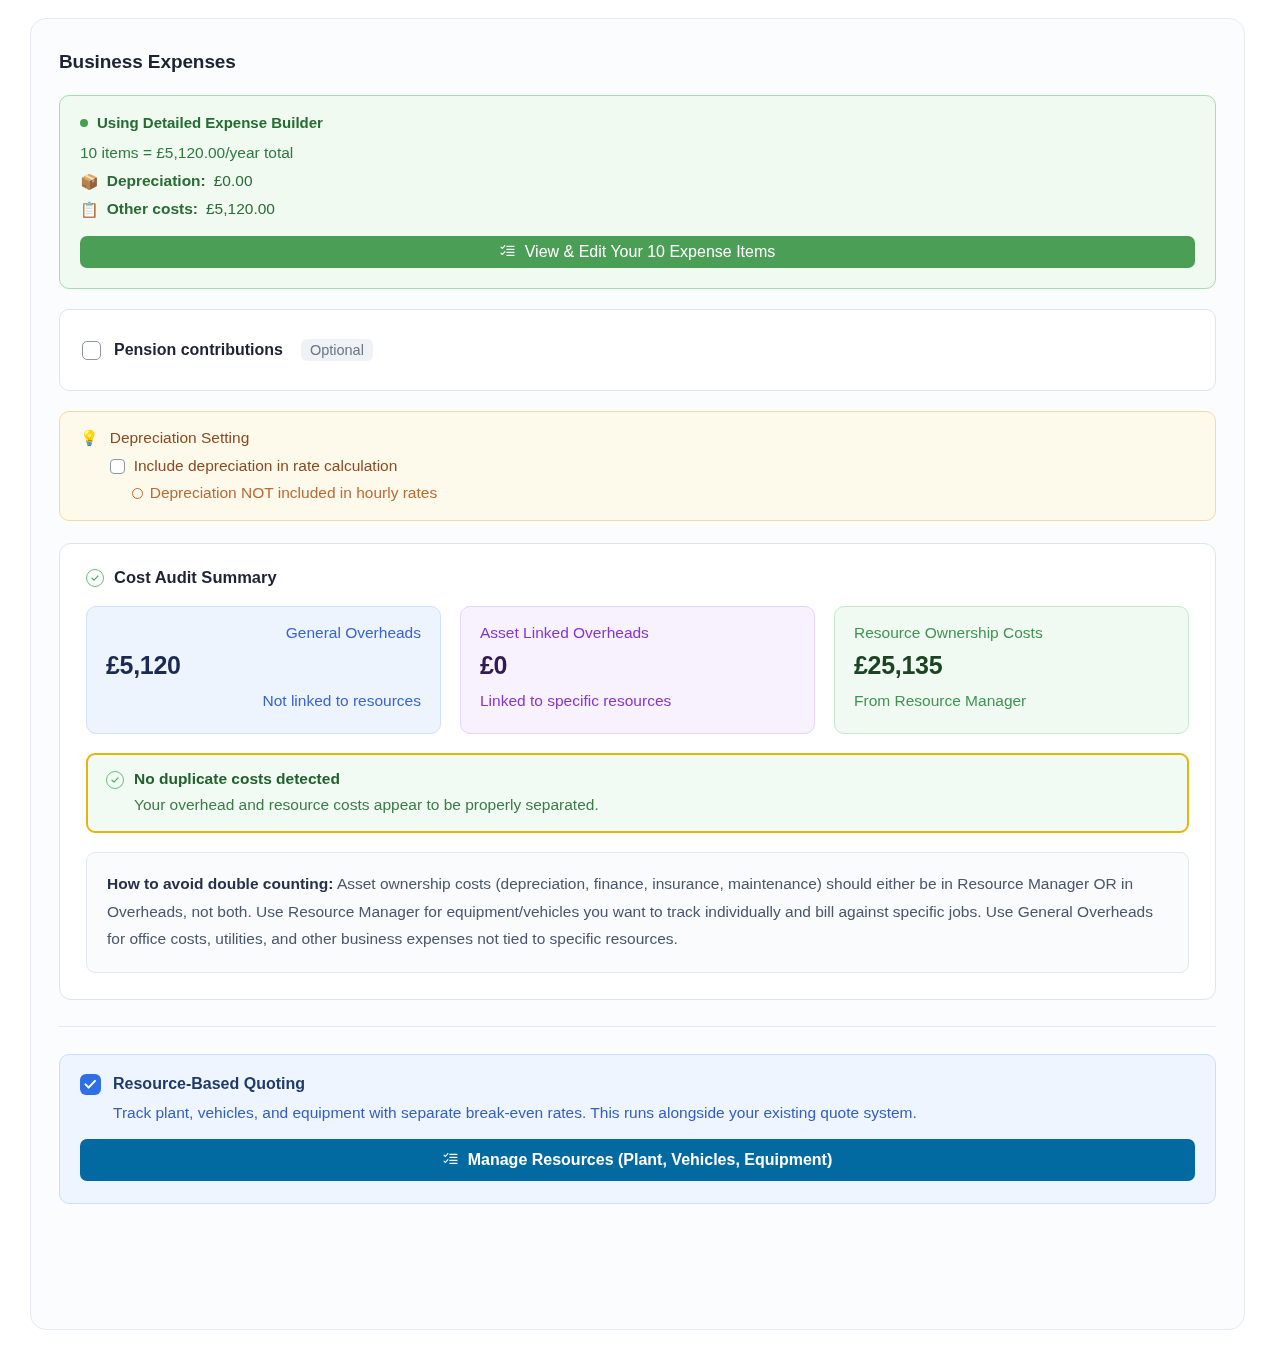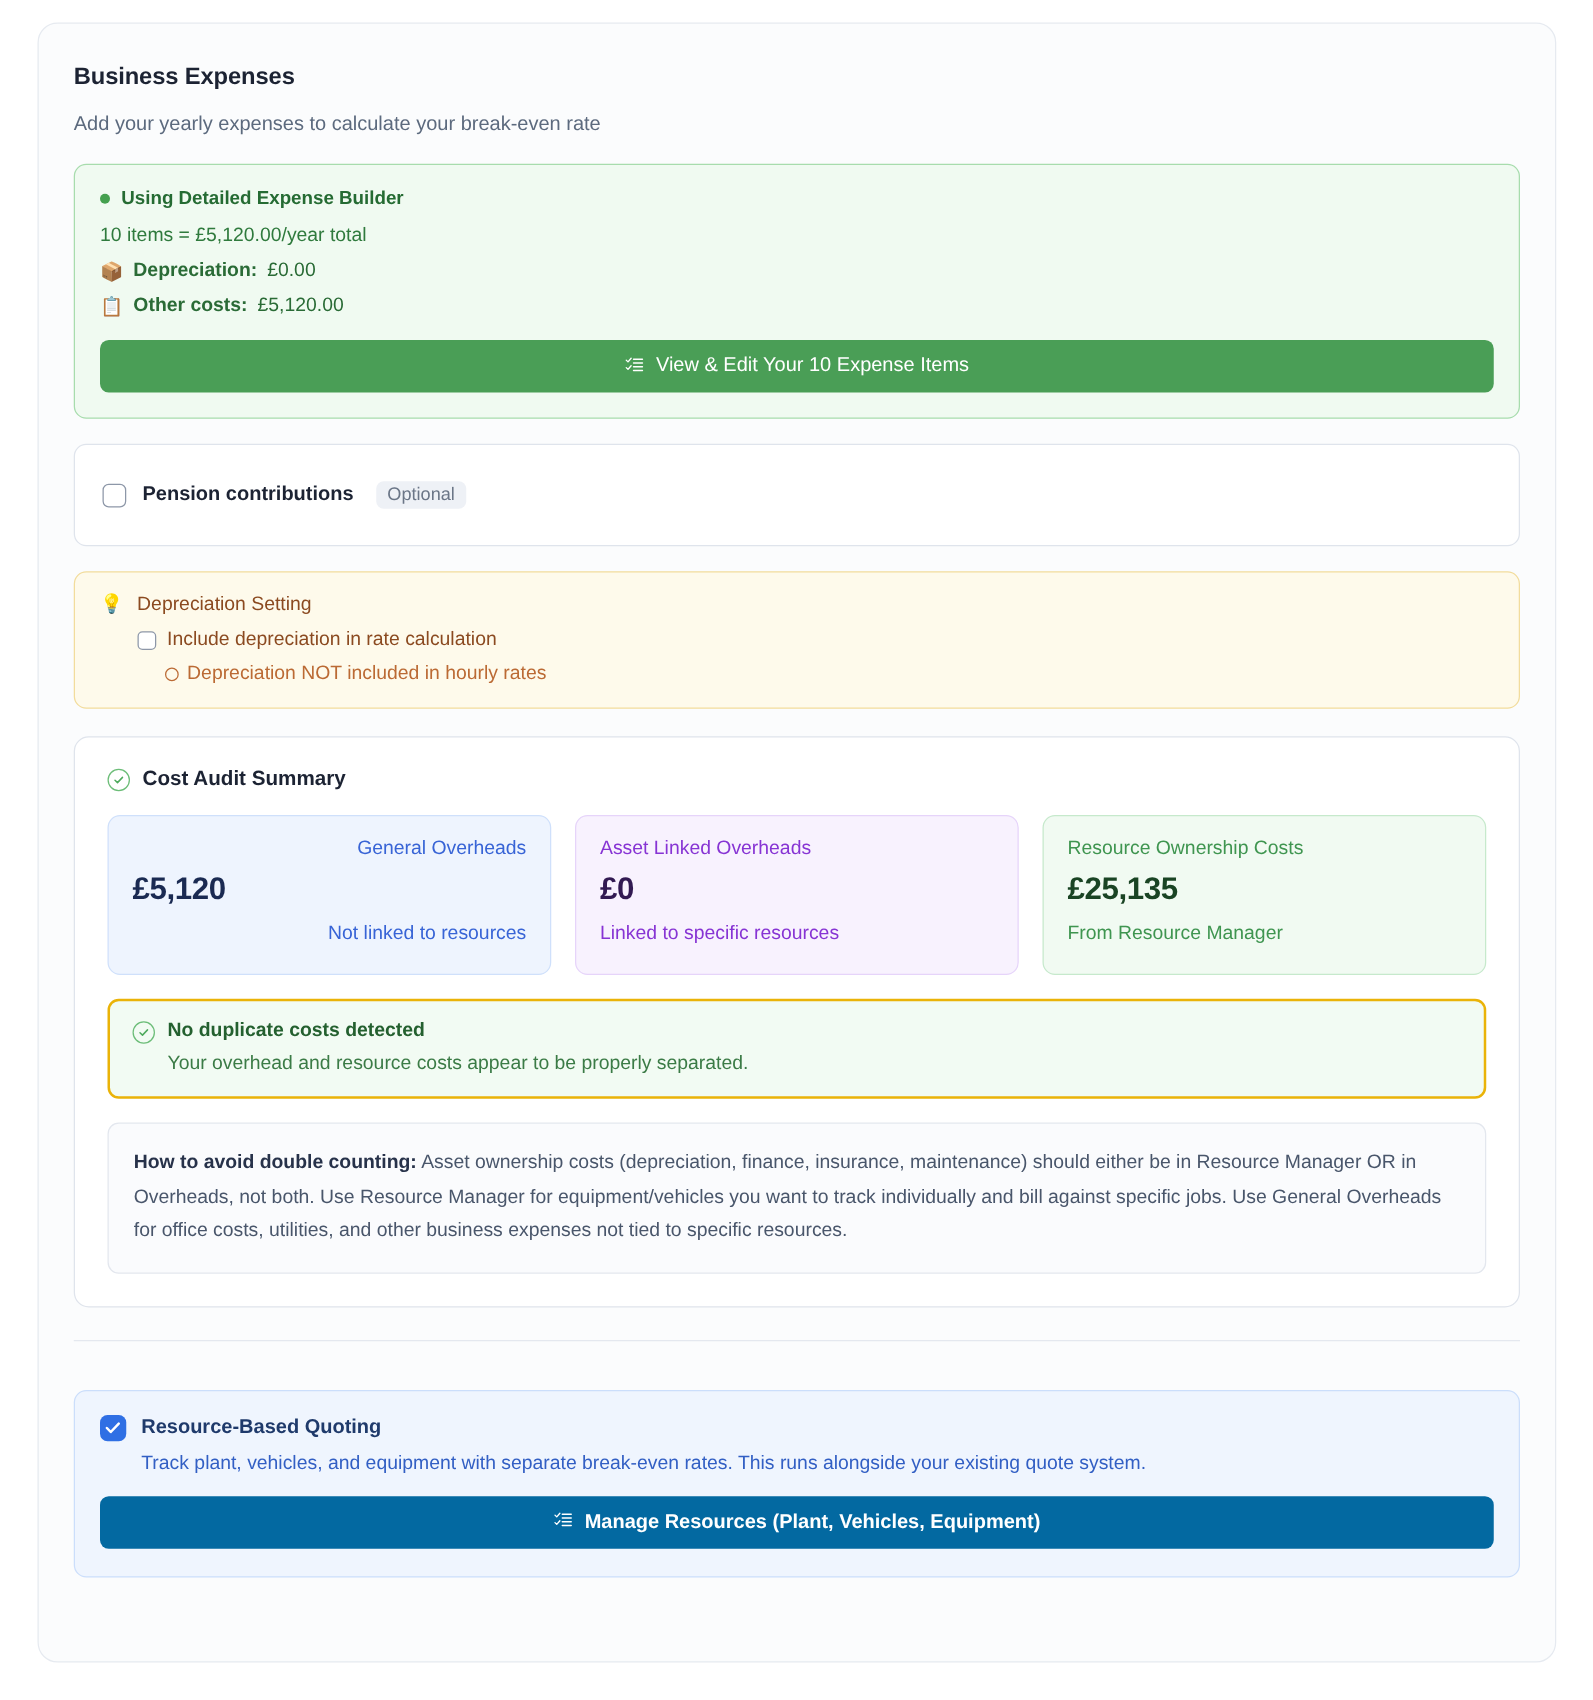--- a/index.html
+++ b/index.html
@@ -74,21 +74,21 @@
     display: flex;
     align-items: center;
     gap: 8px;
   }
   .builder-row .emoji { font-size: 15px; line-height: 1; }
   .builder-row .lbl { font-weight: 700; }
   .builder-row .val { font-weight: 400; }
   .btn-green {
     margin-top: 18px;
     width: 100%;
-    height: 42px;
+    height: 32px;
     background: #4a9e56;
     color: #ffffff;
     border: none;
     border-radius: 7px;
     font-size: 16px;
     font-family: inherit;
     display: flex;
     align-items: center;
     justify-content: center;
     gap: 10px;
@@ -236,21 +236,21 @@
   
   .divider {
     margin: 26px 0 0 0;
     height: 1px;
     background: #e4e8ef;
     border: none;
   }
 
   
   .rbq {
-    margin-top: 39px;
+    margin-top: 27px;
     background: #eff5fe;
     border: 1px solid #cbdefb;
     border-radius: 10px;
     padding: 19px 20px 22px 20px;
   }
   .rbq-head {
     display: flex; align-items: center; gap: 12px;
   }
   .cb-checked {
     width: 21px; height: 21px;
@@ -284,21 +284,20 @@
   }
   .tasklist-icon { font-size: 15px; line-height: 1; }
 </style>
 </head>
 <body>
 
 <div class="page">
   <div class="card">
 
     <div class="page-title">Business Expenses</div>
-    <div class="page-sub">Add your yearly expenses to calculate your break-even rate</div>
 
     <div class="builder">
       <div class="builder-head">
         <span class="dot"></span>
         <span>Using Detailed Expense Builder</span>
       </div>
       <div class="builder-line">10 items = £5,120.00/year total</div>
 
       <div class="builder-row">
         <span class="emoji">📦</span>

